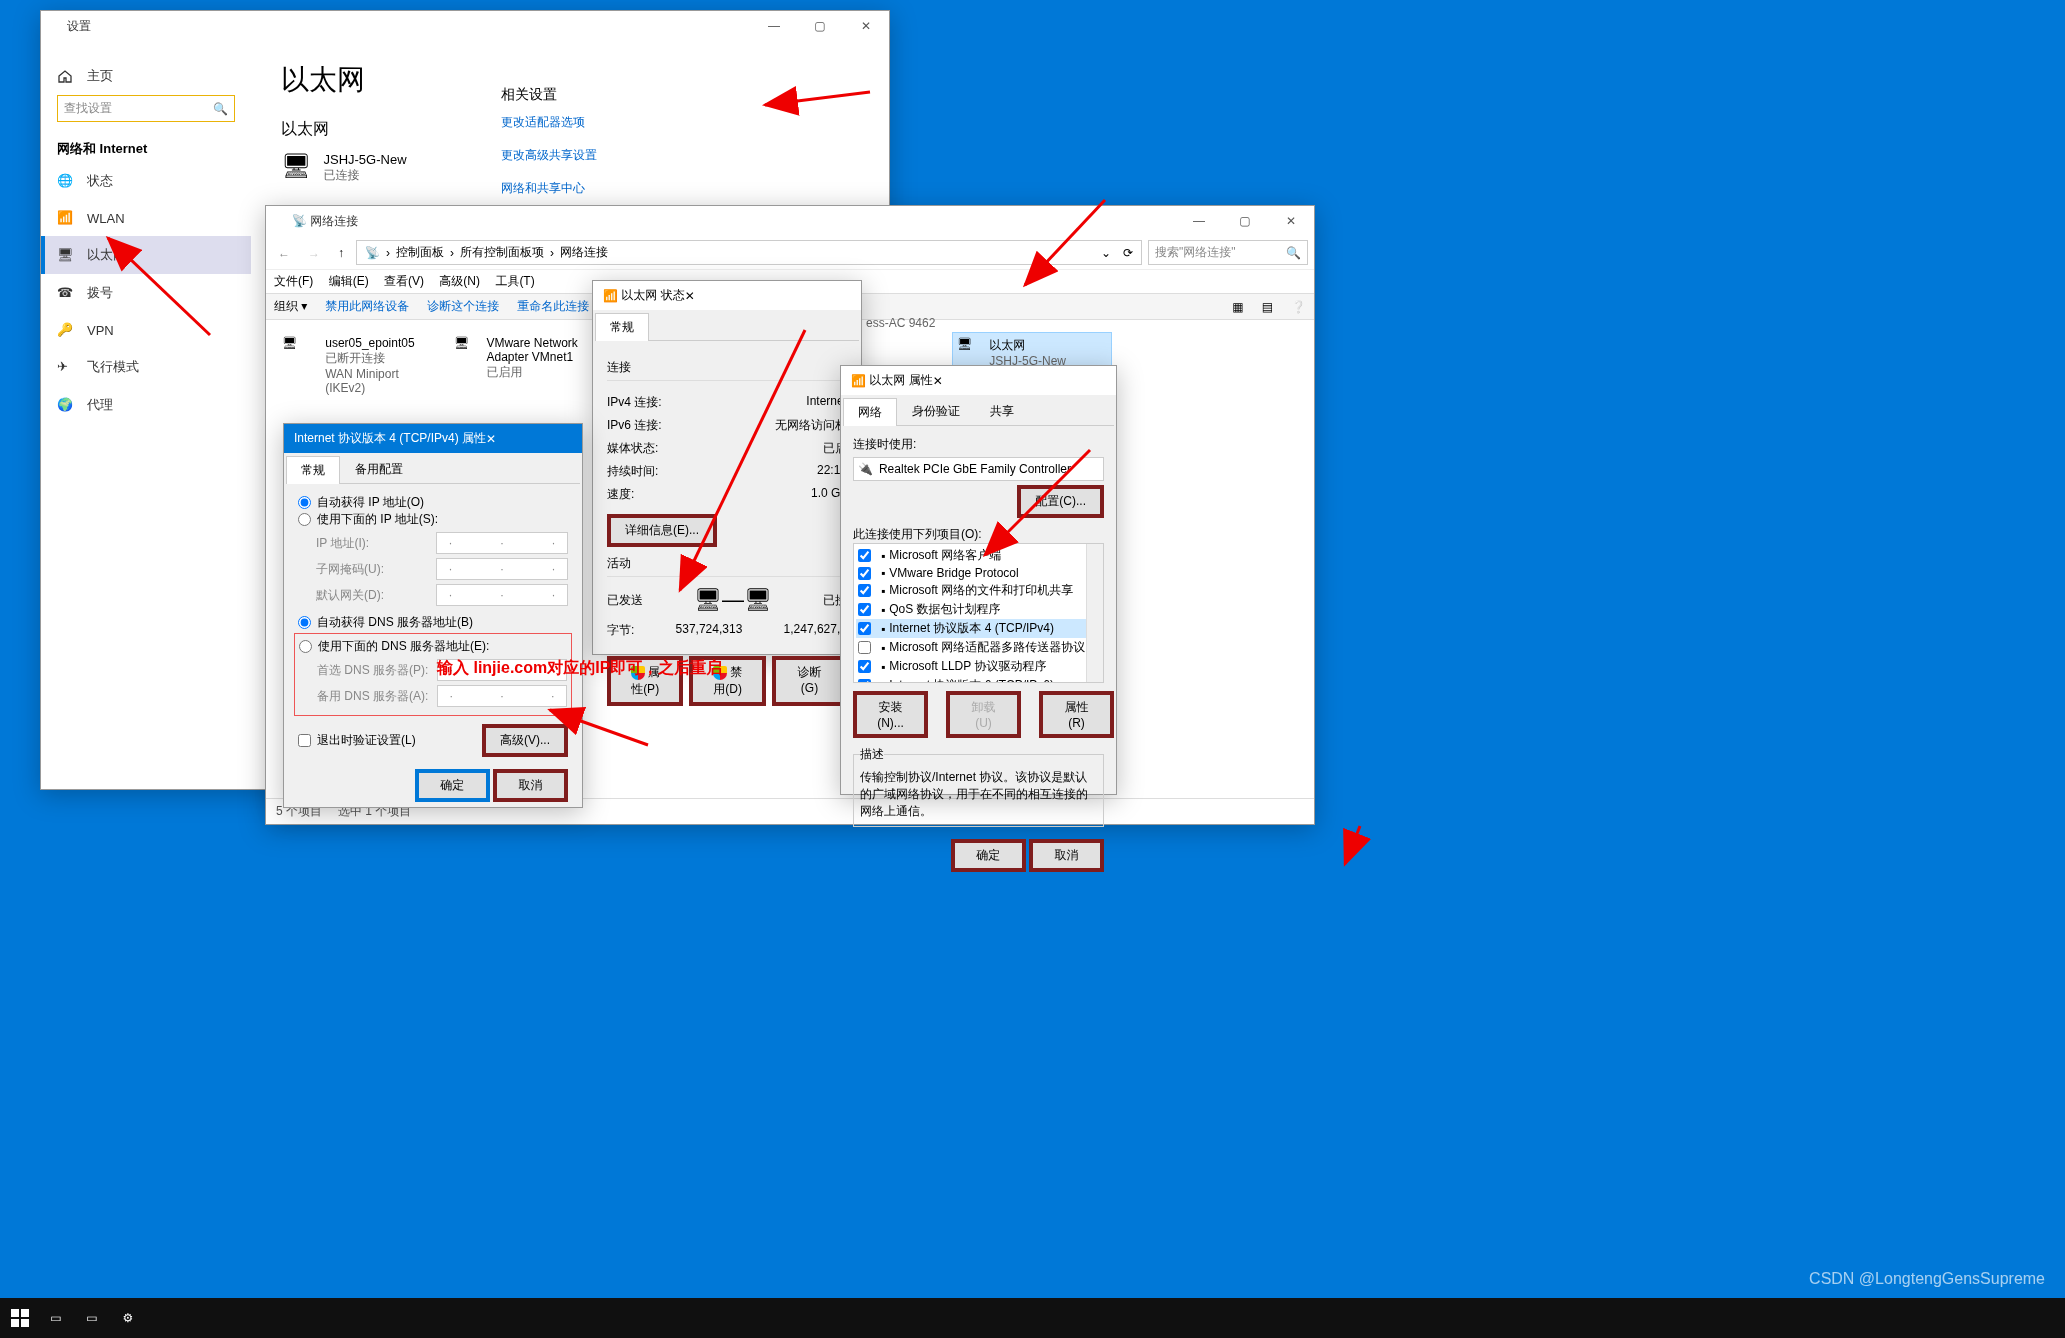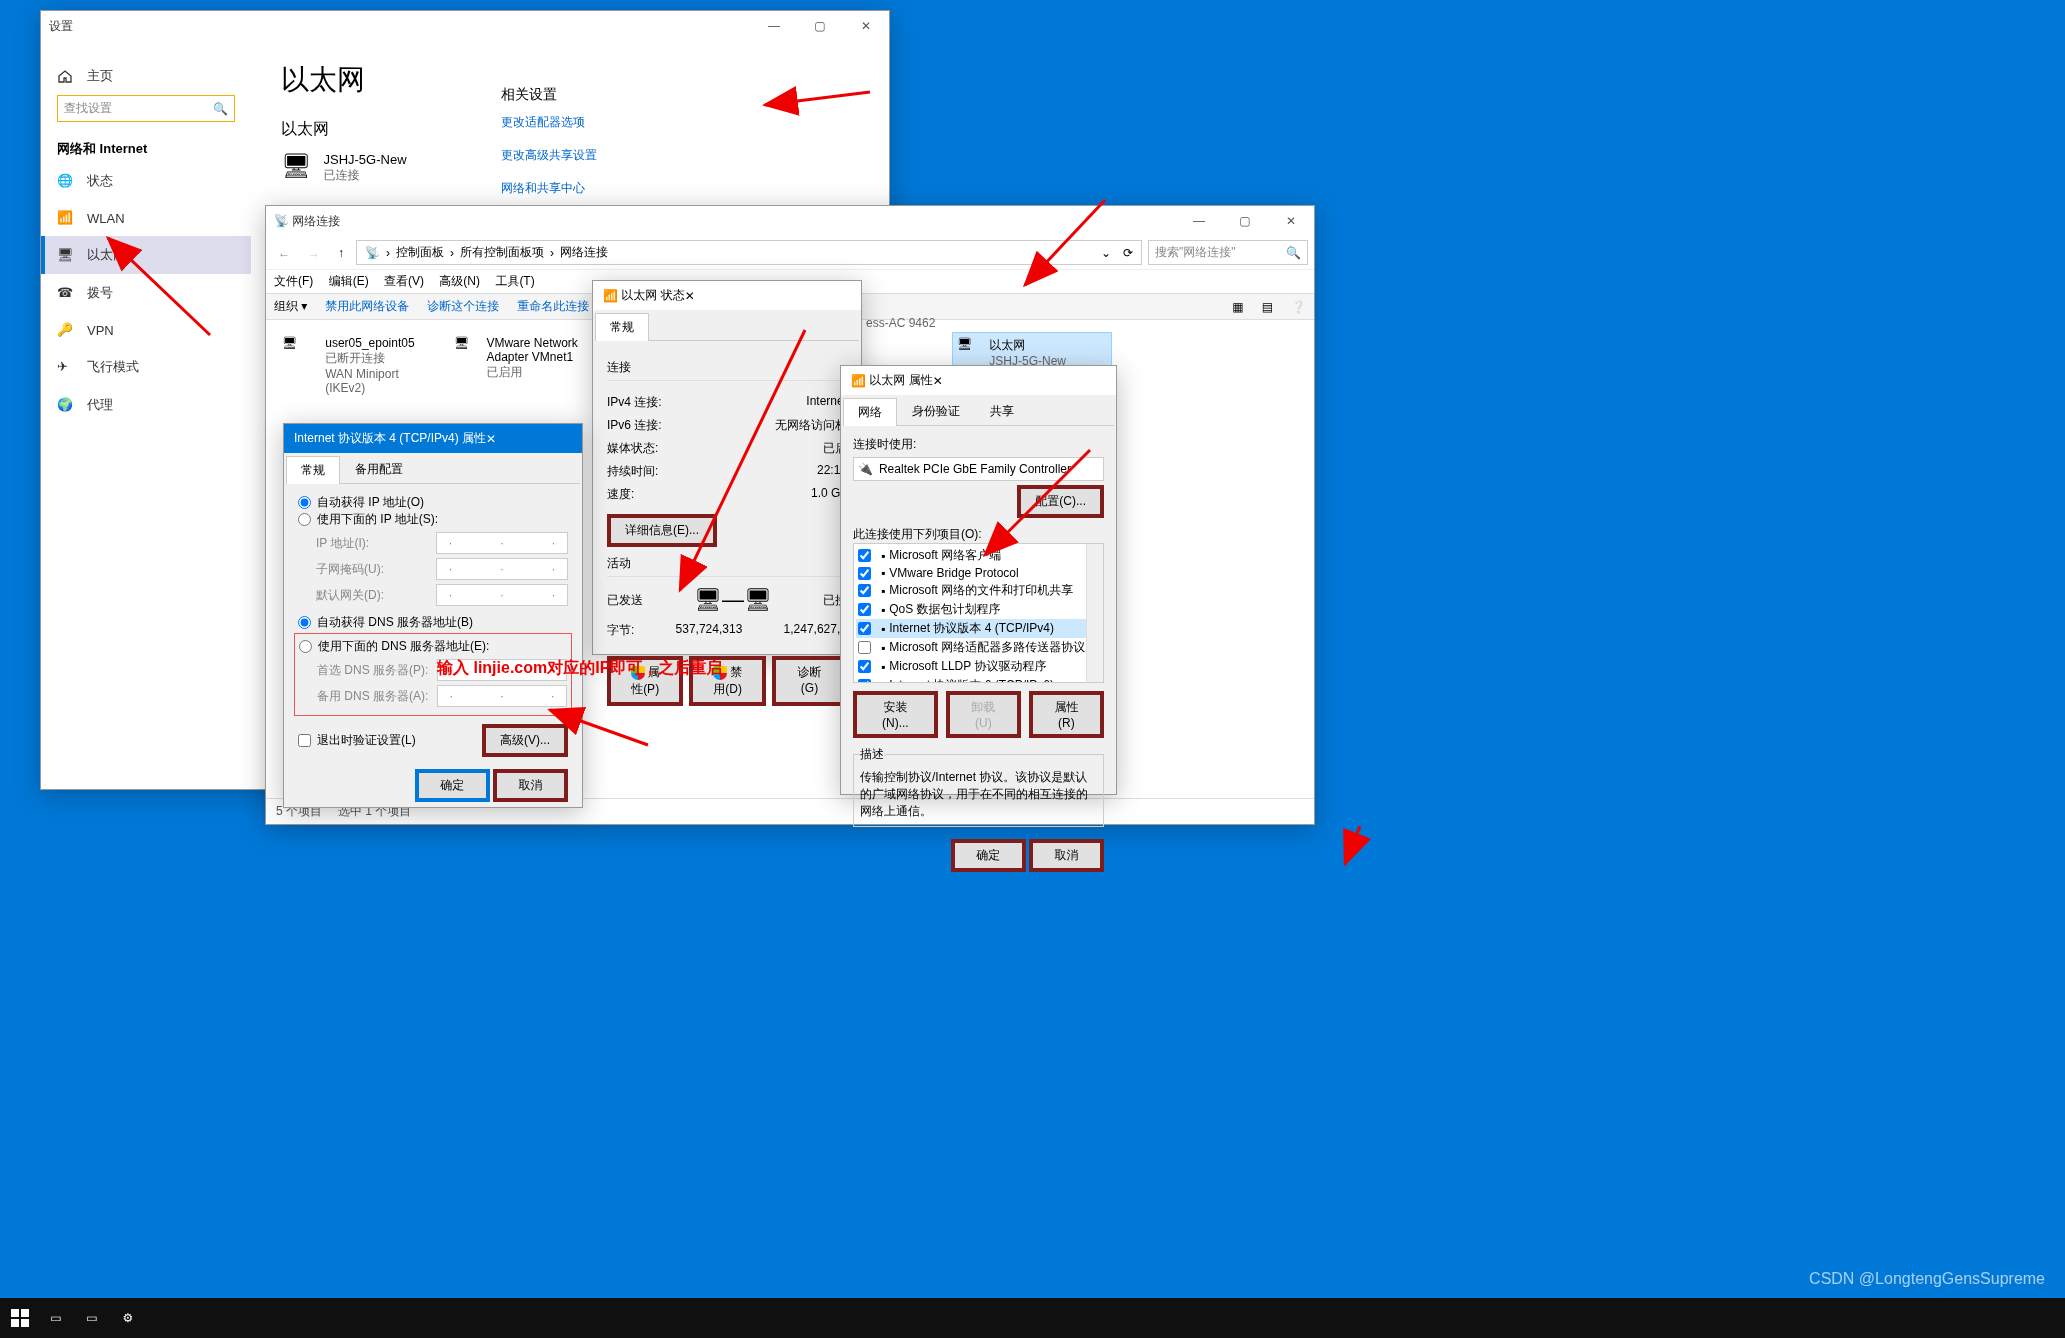--- a/index.html
+++ b/index.html
@@ -1,18 +1,18 @@
 <!DOCTYPE html>
 <html><head>
 <meta charset="utf-8">
 <style>
 * { box-sizing: border-box; margin: 0; padding: 0; font-family: "Microsoft YaHei", "Segoe UI", sans-serif; }
 body { background: #0078d7; width: 2065px; height: 1338px; position: relative; overflow: hidden; font-size: 12px; }
 .window { position: absolute; background: #fff; border: 1px solid #999; box-shadow: 0 5px 25px rgba(0,0,0,.25); }
-.titlebar { height: 30px; display: flex; align-items: center; padding: 0 0 0 8px; background: #fff; color: #333; font-size: 12px; }
+.titlebar { height: 30px; display: flex; align-items: center; padding: 0 0 0 26px; background: #fff; color: #333; font-size: 12px; }
 .titlebar .spacer { flex: 1; }
 .winbtns { display: flex; }
 .winbtn { width: 46px; height: 30px; display: flex; align-items: center; justify-content: center; color: #555; }
 .dlg-title { background: #fff; color: #000; padding: 6px 10px; font-size: 12px; display: flex; align-items: center; }
 .dlg-title.blue { background: #0078d7; color: #fff; }
 .tabstrip { display: flex; border-bottom: 1px solid #ccc; margin: 2px 2px 0 2px; }
 .tab { padding: 5px 14px; border: 1px solid transparent; border-bottom: none; font-size: 12px; }
 .tab.active { background: #fff; border-color: #ccc; position: relative; top: 1px; }
 .btn { background: #e1e1e1; border: 4px solid #7f1d1d; padding: 4px 14px; font-size: 12px; min-width: 75px; text-align: center; display: inline-block; }
 .fieldrow { display: flex; align-items: center; margin: 4px 0; }
@@ -321,21 +321,21 @@
             <span>Microsoft LLDP 协议驱动程序</span>
           </div>
           <div class="li">
             <input type="checkbox" checked="" style="">
             <span>▪</span> 
             <span>Internet 协议版本 6 (TCP/IPv6)</span>
           </div>
         </div>
       <div class="scrollbar-v"></div>
     </div>
-    <div style="display:flex; gap:8px; margin-top:8px;">
+    <div style="display:flex; gap:18px; margin-top:8px;">
       <span class="btn">安装(N)...</span>
       <span class="btn" style="color:#aaa;">卸载(U)</span>
       <span class="btn">属性(R)</span>
     </div>
     <fieldset style="margin-top:8px; border:1px solid #ccc; padding:6px; font-size:12px;">
       <legend>描述</legend>
       <div>传输控制协议/Internet 协议。该协议是默认的广域网络协议，用于在不同的相互连接的网络上通信。</div>
     </fieldset>
     <div style="text-align:right; margin-top:12px;">
       <span class="btn">确定</span>

